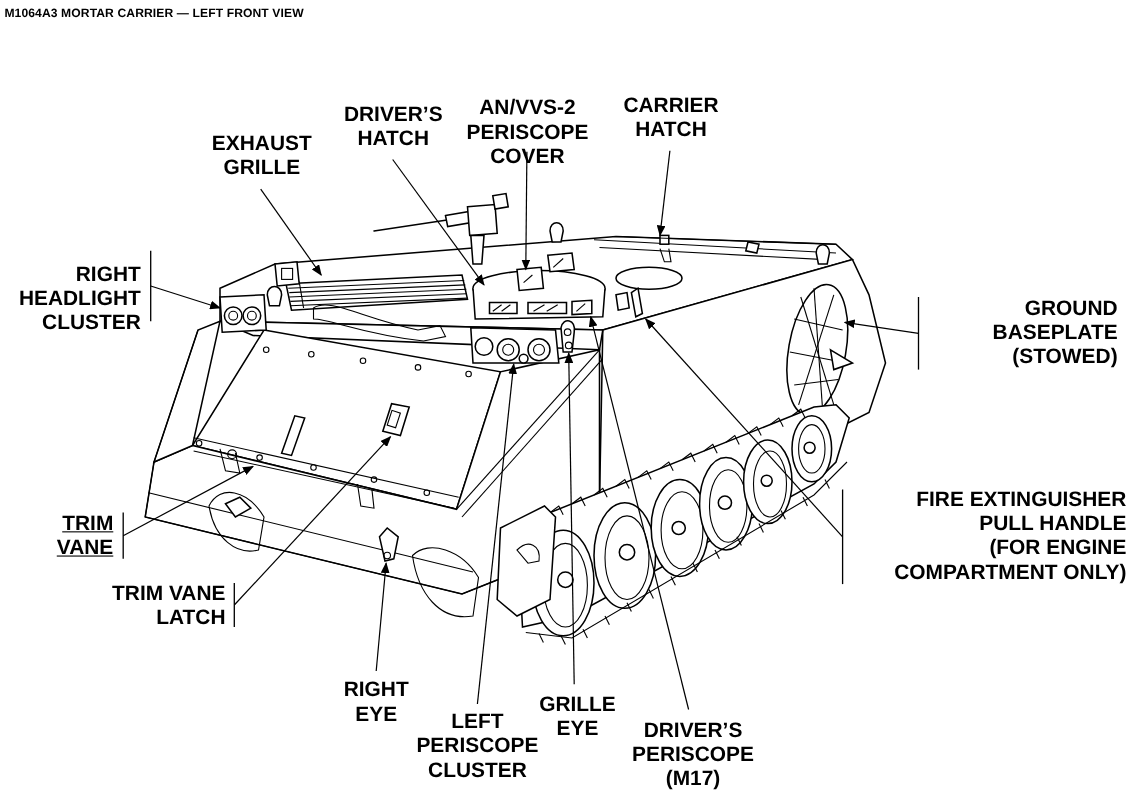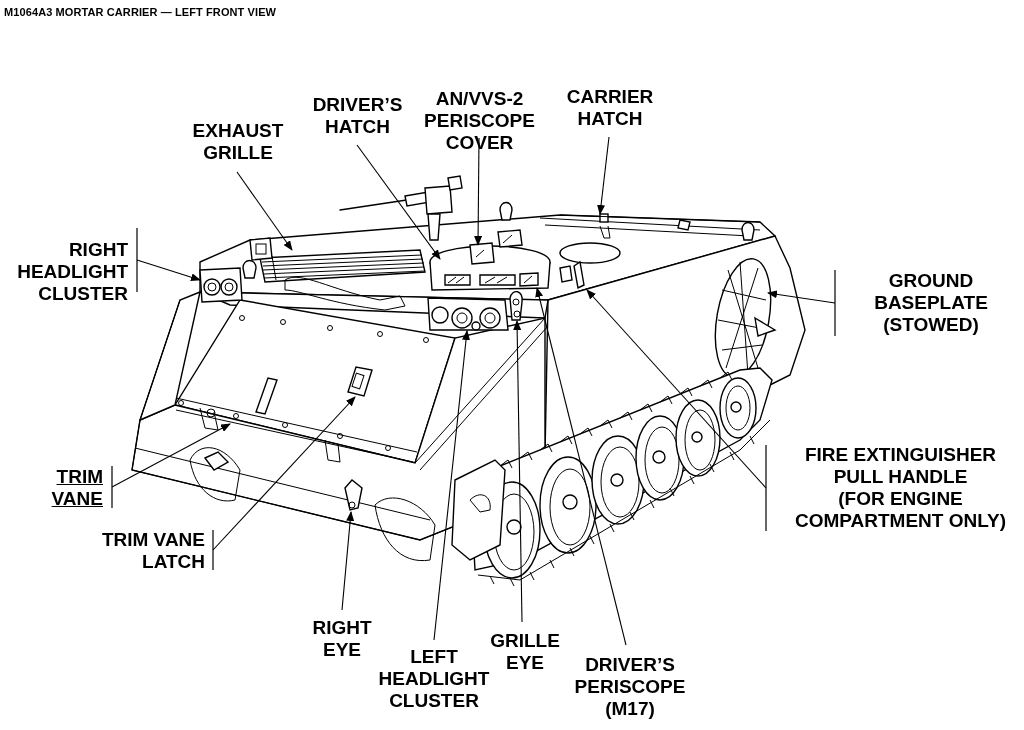--- a/index.html
+++ b/index.html
@@ -2,21 +2,21 @@
 <html><head>
 <meta charset="utf-8">
 <style>
   html, body { margin: 0; padding: 0; background: #ffffff; }
   body { width: 1024px; height: 730px; position: relative; overflow: hidden;
          font-family: "Liberation Sans", sans-serif; color: #000; }
   .title { position: absolute; left: 4px; top: 6px; font-size: 11px; font-weight: bold; letter-spacing: 0.1px; }
   .label { position: absolute; font-weight: bold; font-size: 19px; line-height: 22px; white-space: pre-line; }
   .c { text-align: center; }
   .r { text-align: right; }
-  .l { text-align: center; }
+  .l { text-align: right; }
   svg.art { position: absolute; left: 0; top: 0; }
   svg .ln { stroke: #000; stroke-width: 1.4; fill: none; stroke-linejoin: round; stroke-linecap: round; }
   svg .thin { stroke: #000; stroke-width: 1; fill: none; }
   svg .fillw { fill: #fff; stroke: #000; stroke-width: 1.4; }
   svg .leader { stroke: #000; stroke-width: 1.1; fill: none; }
   svg .arrow { fill: #000; }
   svg .bar { stroke: #000; stroke-width: 1.2; }
 </style>
 </head>
 <body>
@@ -302,19 +302,19 @@
 PULL HANDLE
 (FOR ENGINE
 COMPARTMENT ONLY)</div>
 <div class="label r" style="left:20px; top:466px; width:83px;text-decoration:underline;">TRIM
 VANE</div>
 <div class="label r" style="left:60px; top:529px; width:145px;">TRIM VANE
 LATCH</div>
 <div class="label c" style="left:292px; top:617px; width:100px;">RIGHT
 EYE</div>
 <div class="label c" style="left:370px; top:646px; width:128px;">LEFT
-HEADLIGHT
+PERISCOPE
 CLUSTER</div>
 <div class="label c" style="left:475px; top:630px; width:100px;">GRILLE
 EYE</div>
 <div class="label c" style="left:565px; top:654px; width:130px;">DRIVER’S
 PERISCOPE
 (M17)</div>
 
 </body></html>

